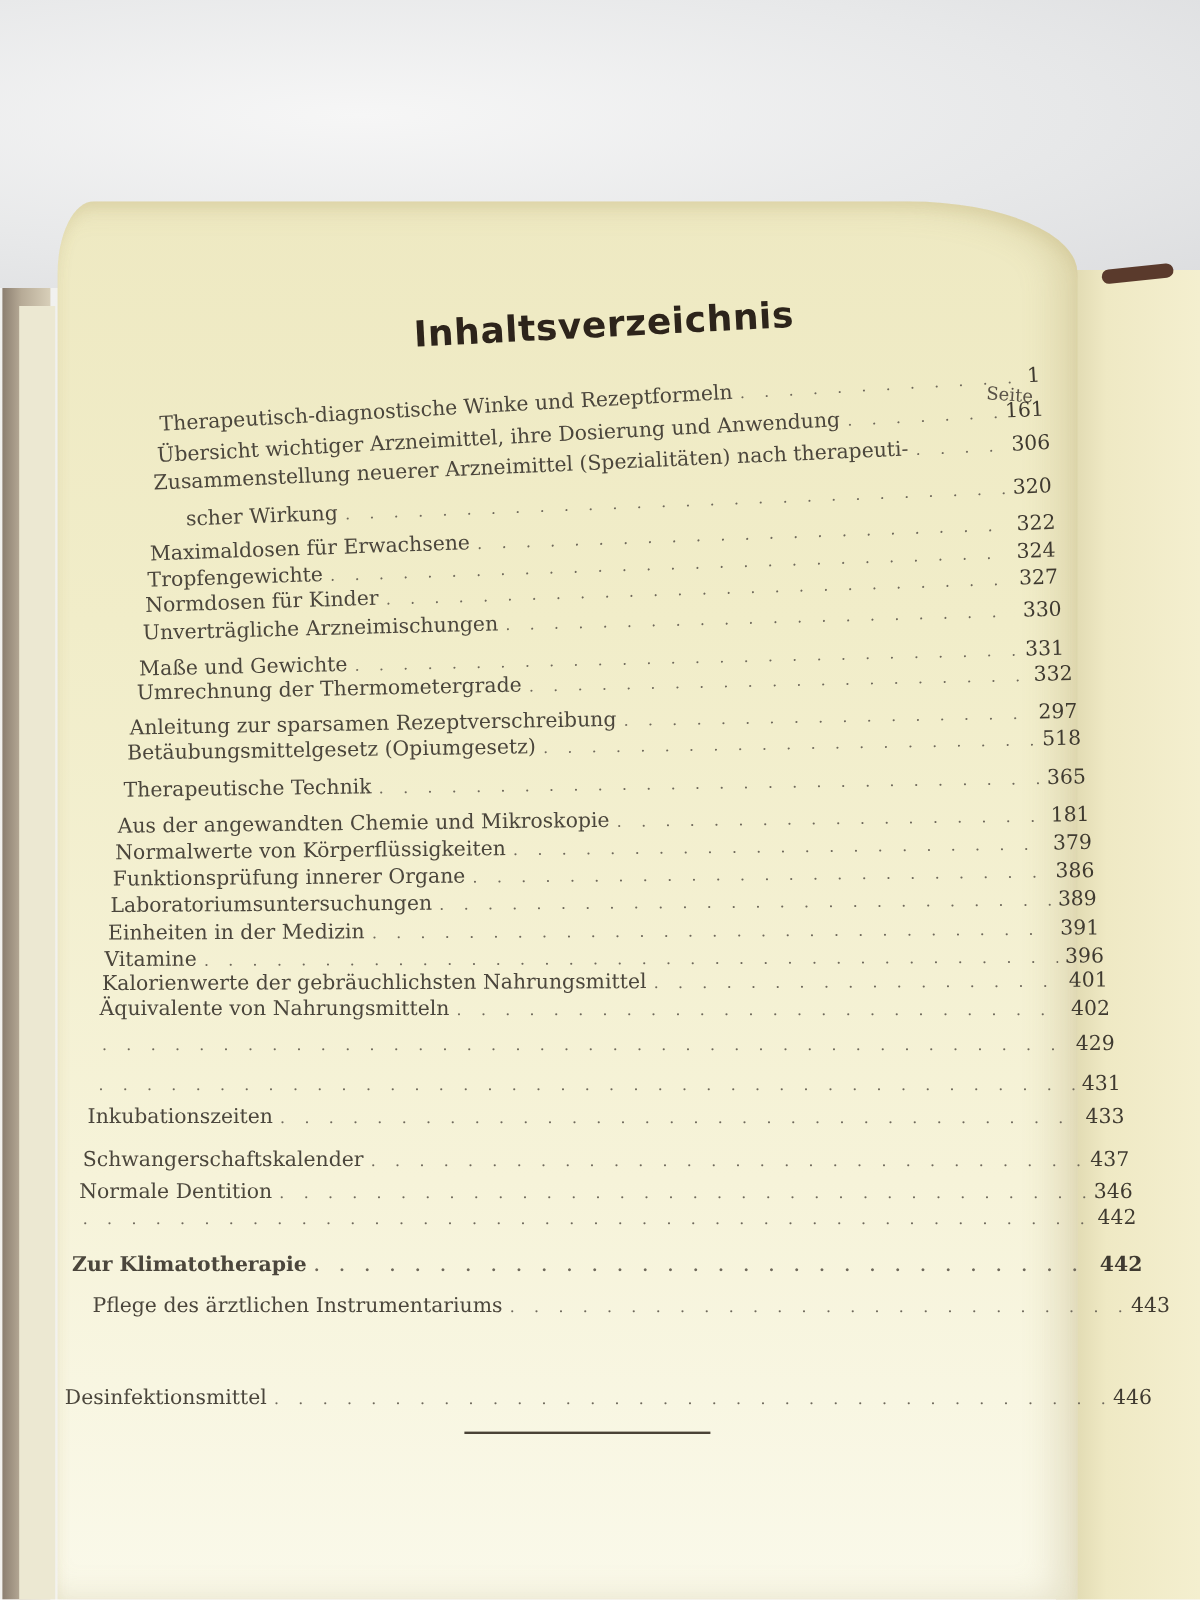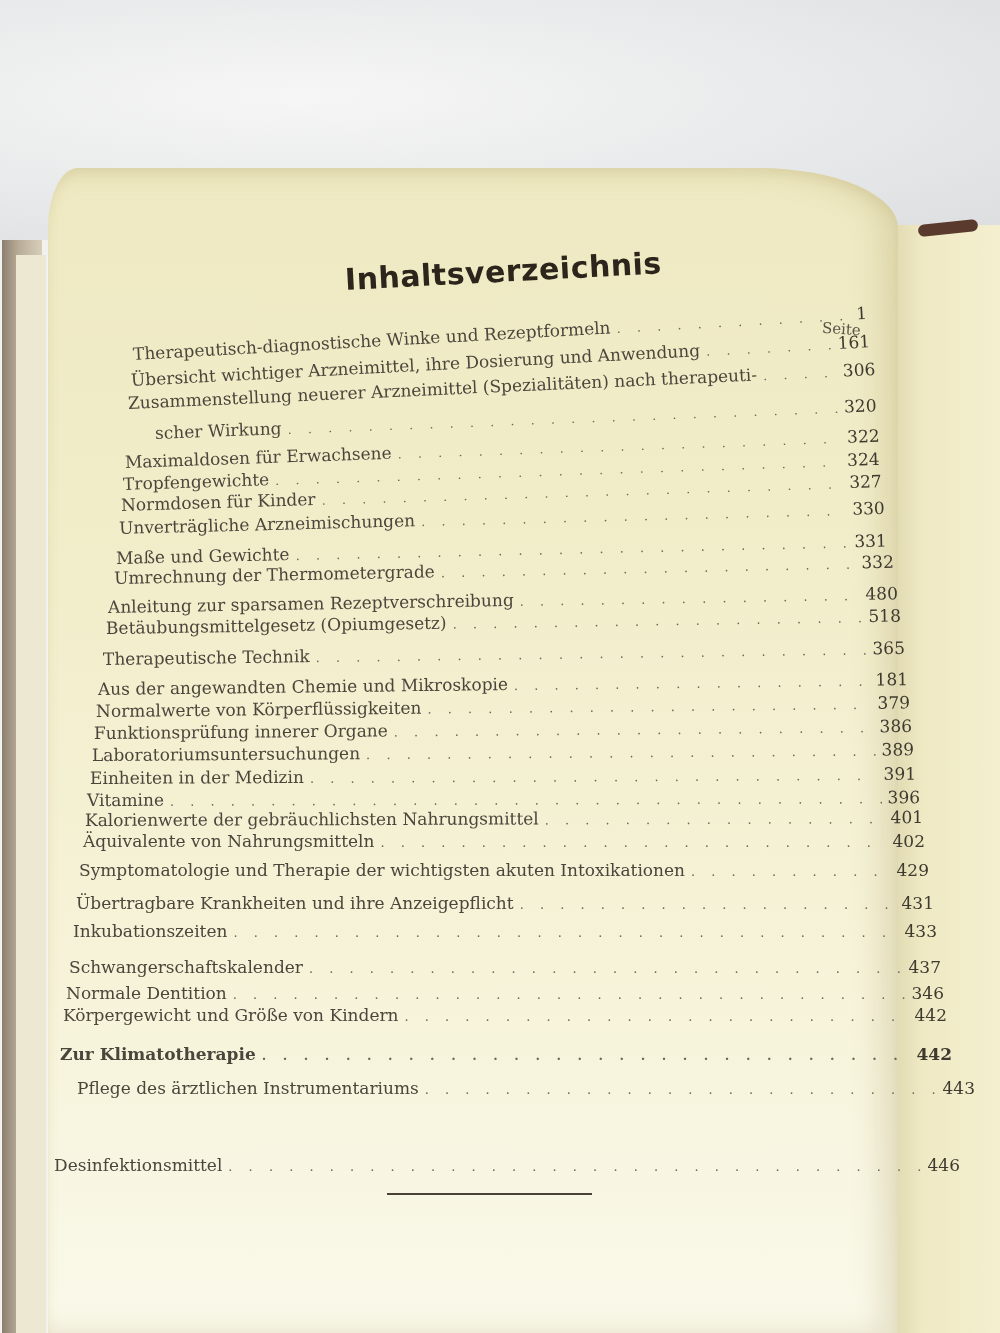--- a/index.html
+++ b/index.html
@@ -124,21 +124,21 @@
     <span class="num">331</span>
   </div>
 <div class="entry" style="left:114px;top:568px;width:780px;transform:rotate(-1.2deg);">
     <span class="label">Umrechnung der Thermometergrade</span>
     <span class="dots"></span>
     <span class="num">332</span>
   </div>
 <div class="entry" style="left:108px;top:597px;width:790px;transform:rotate(-1deg);">
     <span class="label">Anleitung zur sparsamen Rezeptverschreibung</span>
     <span class="dots"></span>
-    <span class="num">480</span>
+    <span class="num">297</span>
   </div>
 <div class="entry" style="left:106px;top:618px;width:795px;transform:rotate(-0.9deg);">
     <span class="label">Betäubungsmittelgesetz (Opiumgesetz)</span>
     <span class="dots"></span>
     <span class="num">518</span>
   </div>
 <div class="entry" style="left:103px;top:649px;width:802px;transform:rotate(-0.8deg);">
     <span class="label">Therapeutische Technik</span>
     <span class="dots"></span>
     <span class="num">365</span>
@@ -177,46 +177,43 @@
     <span class="label">Kalorienwerte der gebräuchlichsten Nahrungsmittel</span>
     <span class="dots"></span>
     <span class="num">401</span>
   </div>
 <div class="entry" style="left:83px;top:831px;width:842px;">
     <span class="label">Äquivalente von Nahrungsmitteln</span>
     <span class="dots"></span>
     <span class="num">402</span>
   </div>
 <div class="entry" style="left:79px;top:860px;width:850px;">
-    <span class="label">Symptomatologie und Therapie der wichtigsten akuten Intoxikationen</span>
     <span class="dots"></span>
     <span class="num">429</span>
   </div>
 <div class="entry" style="left:76px;top:893px;width:858px;">
-    <span class="label">Übertragbare Krankheiten und ihre Anzeigepflicht</span>
     <span class="dots"></span>
     <span class="num">431</span>
   </div>
 <div class="entry" style="left:73px;top:921px;width:864px;">
     <span class="label">Inkubationszeiten</span>
     <span class="dots"></span>
     <span class="num">433</span>
   </div>
 <div class="entry" style="left:69px;top:957px;width:872px;">
     <span class="label">Schwangerschaftskalender</span>
     <span class="dots"></span>
     <span class="num">437</span>
   </div>
 <div class="entry" style="left:66px;top:983px;width:878px;">
     <span class="label">Normale Dentition</span>
     <span class="dots"></span>
     <span class="num">346</span>
   </div>
 <div class="entry" style="left:63px;top:1005px;width:884px;">
-    <span class="label">Körpergewicht und Größe von Kindern</span>
     <span class="dots"></span>
     <span class="num">442</span>
   </div>
 <div class="entry" style="left:60px;top:1044px;width:892px;font-weight:bold;">
     <span class="label">Zur Klimatotherapie</span>
     <span class="dots"></span>
     <span class="num">442</span>
   </div>
 <div class="entry" style="left:57px;top:1078px;width:898px;margin-left:20px;">
     <span class="label">Pflege des ärztlichen Instrumentariums</span>

